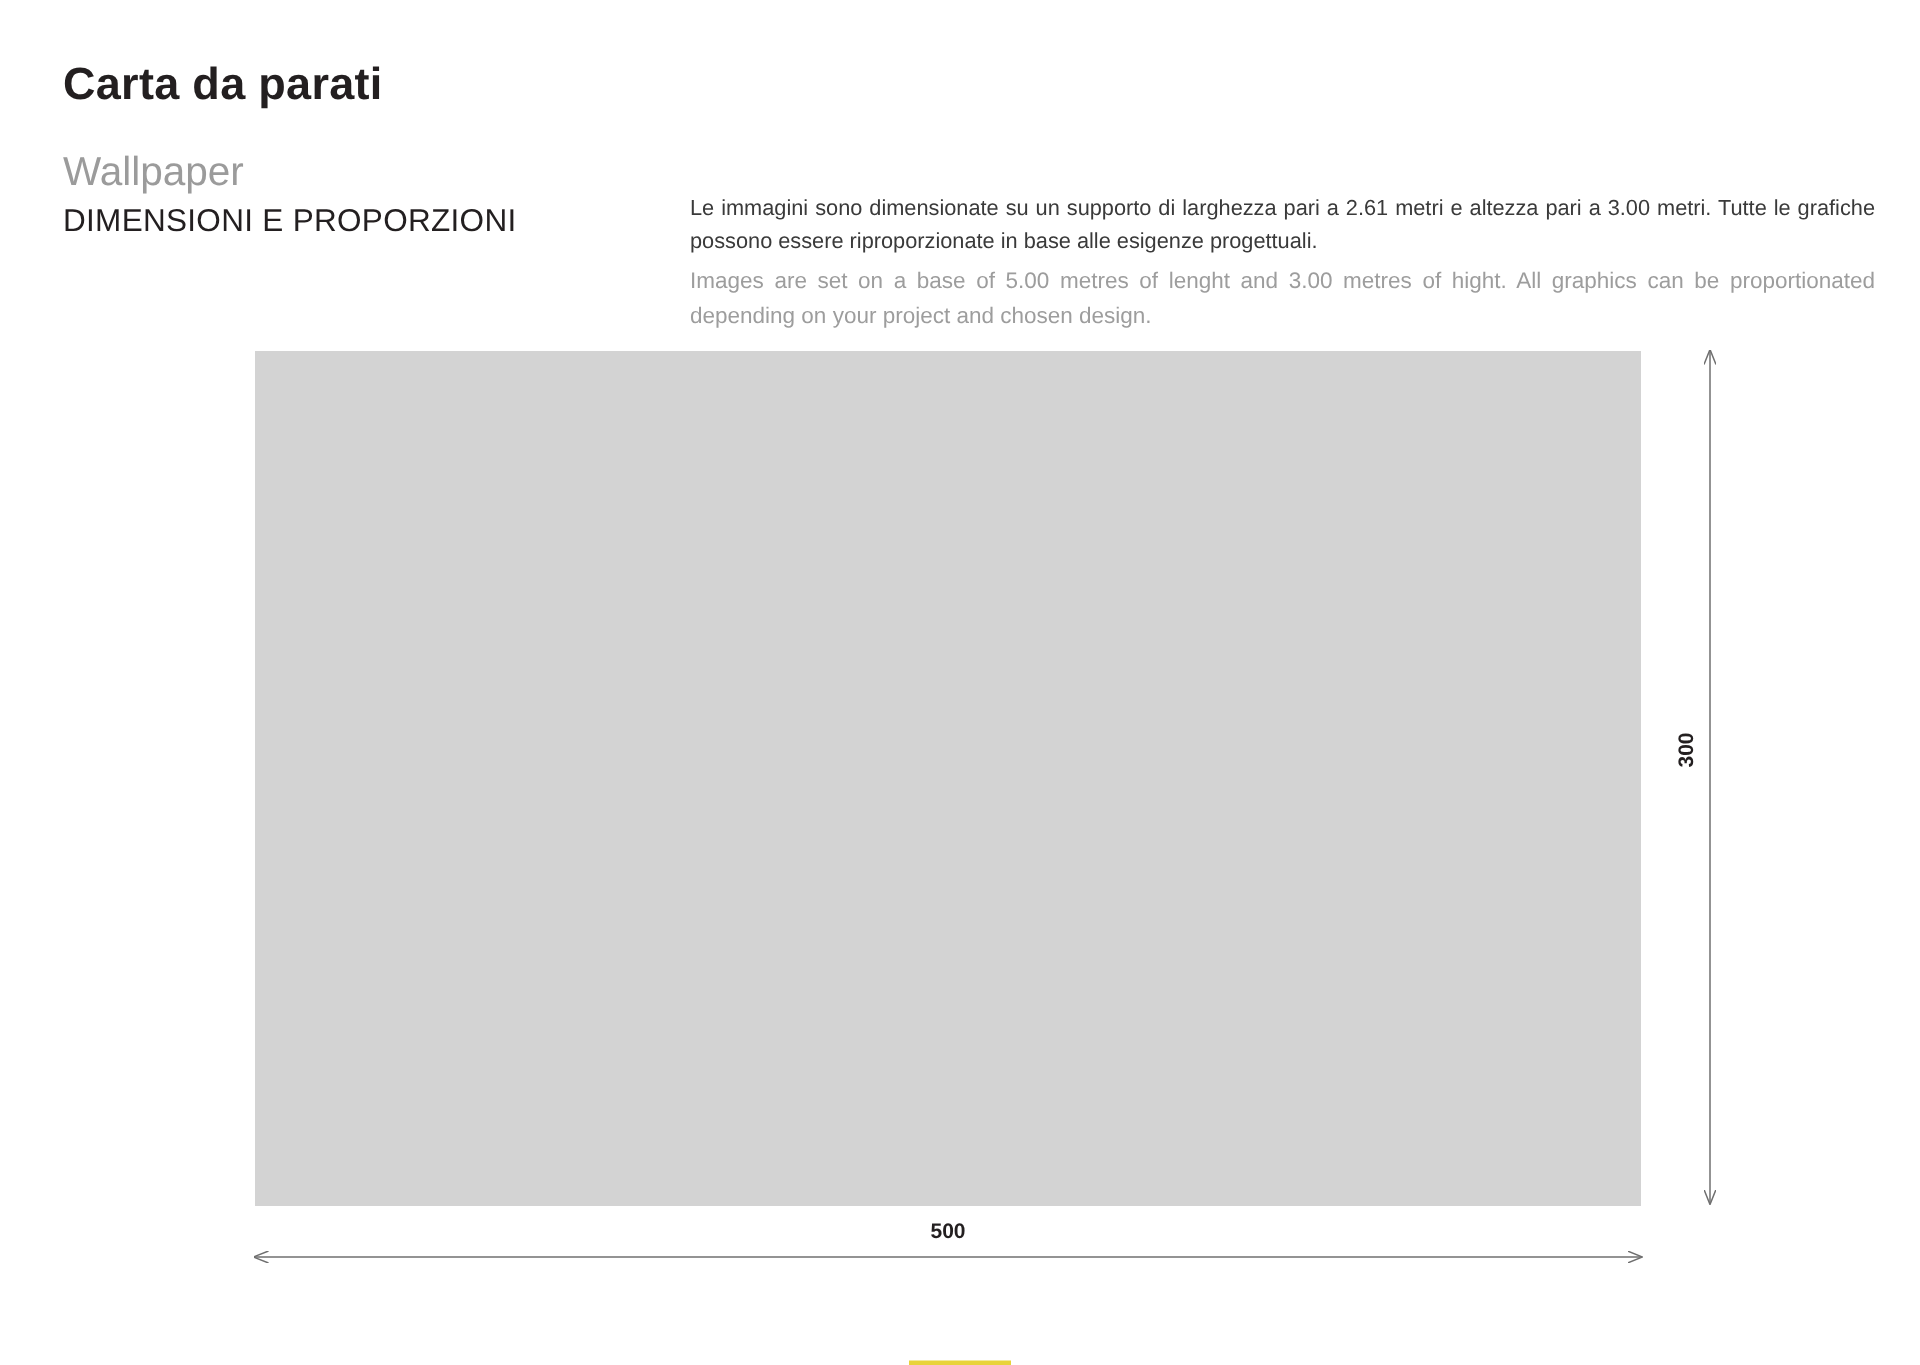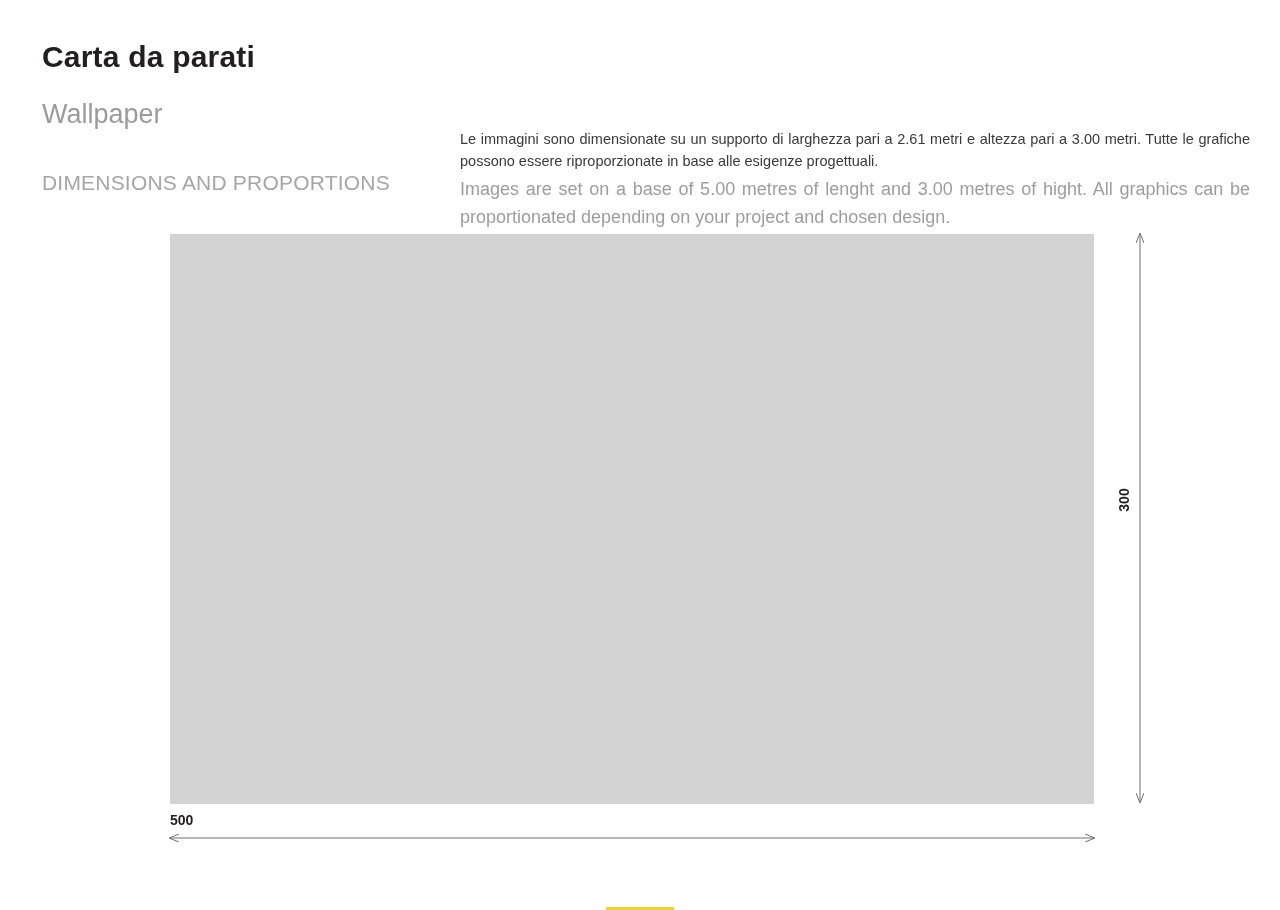--- a/index.html
+++ b/index.html
@@ -71,42 +71,42 @@
     font-size: 14.5px;
     line-height: 1.55;
     color: #3a3a3a;
     text-align: justify;
   }
   .desc-en {
     position: absolute;
     left: 460px;
     top: 176px;
     width: 790px;
-    font-size: 18px;
+    font-size: 15px;
     line-height: 1.55;
     color: #9d9d9d;
     text-align: justify;
   }
 
   
   .swatch {
     position: absolute;
     left: 170px;
     top: 234px;
     width: 924px;
     height: 570px;
     background: #d3d3d3;
   }
 
   .dim-label-width {
     position: absolute;
     left: 170px;
     top: 812px;
     width: 924px;
-    text-align: left;
+    text-align: center;
     font-size: 14px;
     font-weight: bold;
     color: #231f20;
   }
 
   .dim-label-height {
     position: absolute;
     left: 1112px;
     top: 492px;
     font-size: 14px;
@@ -136,21 +136,21 @@
   }
 </style>
 </head>
 <body>
 
 <div class="page">
 
   <div class="title-main">Carta da parati</div>
   <div class="title-sub">Wallpaper</div>
 
-  <div class="section-subtitle">DIMENSIONS AND PROPORTIONS</div>
+  <div class="section-title">DIMENSIONI E PROPORZIONI</div>
 
   <div class="desc-it">Le immagini sono dimensionate su un supporto di larghezza pari a 2.61 metri e altezza pari a 3.00 metri. Tutte le grafiche possono essere riproporzionate in base alle esigenze progettuali.</div>
   <div class="desc-en">Images are set on a base of 5.00 metres of lenght and 3.00 metres of hight. All graphics can be proportionated depending on your project and chosen design.</div>
 
   <div class="swatch"></div>
 
   <svg class="arrows" width="1280" height="910" viewBox="0 0 1280 910">
     <defs>
       <marker id="arrHead" markerWidth="10" markerHeight="8" refX="9" refY="4" orient="auto" markerUnits="userSpaceOnUse">
         <path d="M0,0 L10,4 L0,8" fill="none" stroke="#6f6f6f" stroke-width="1"></path>

